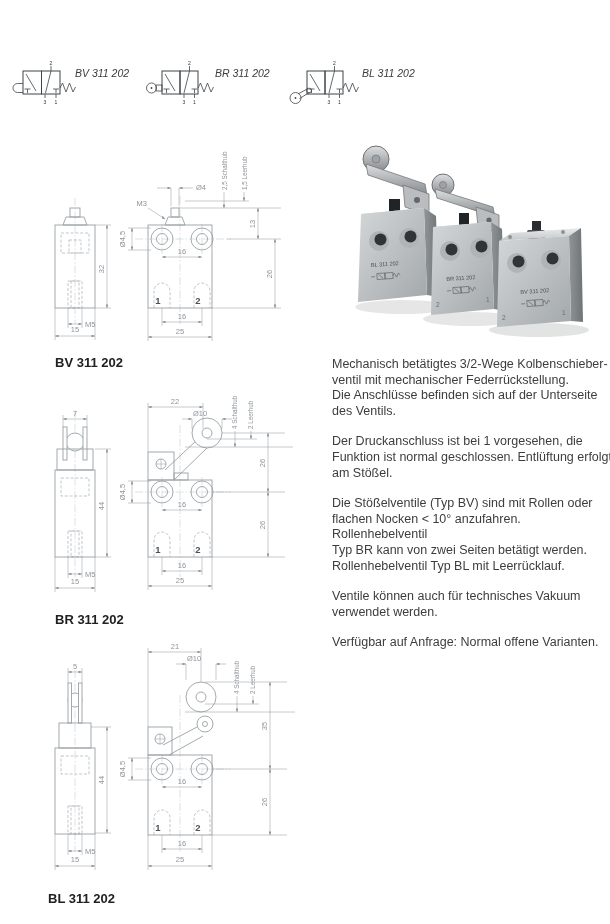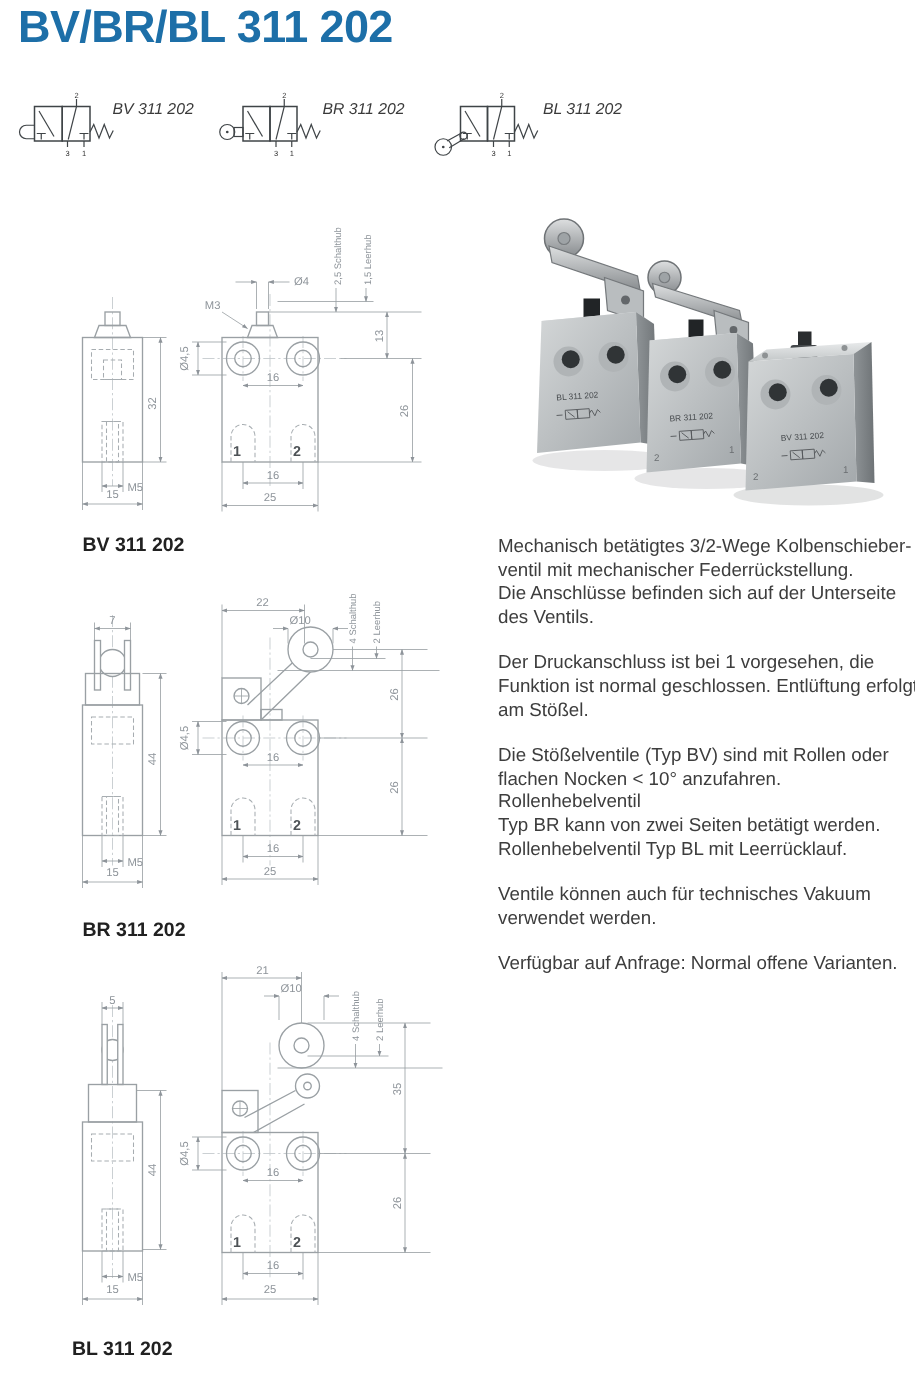--- a/index.html
+++ b/index.html
@@ -34,21 +34,20 @@
     <defs>
       <marker id="ar" markerWidth="7" markerHeight="5" refX="6.5" refY="2.5" orient="auto">
         <path d="M0,0 L7,2.5 L0,5 Z" fill="#8e949a"></path>
       </marker>
       <marker id="arS" markerWidth="7" markerHeight="5" refX="6.5" refY="2.5" orient="auto-start-reverse">
         <path d="M0,0 L7,2.5 L0,5 Z" fill="#8e949a"></path>
       </marker>
     </defs>
   </svg>
 
-  <h1 class="title">BV/BR/BL 311 202</h1>
 
   <svg style="left:8px;top:60px" width="64" height="50" viewBox="0 0 64 50">
     <g>
       <rect class="sym" x="15" y="11" width="18.5" height="23"></rect>
       <rect class="sym" x="33.5" y="11" width="18.5" height="23"></rect>
       <path class="symthin" d="M18,14 L28,31"></path>
       <path class="symthin" d="M16.5,29 H22.5 M19.5,29 V33"></path>
       <path class="symthin" d="M43,11 L37.5,33"></path>
       <path class="symthin" d="M45,29 H51 M48,29 V33"></path>
       <path class="symthin" d="M43,6 V11 M37,34 V38 M48,34 V38"></path>

